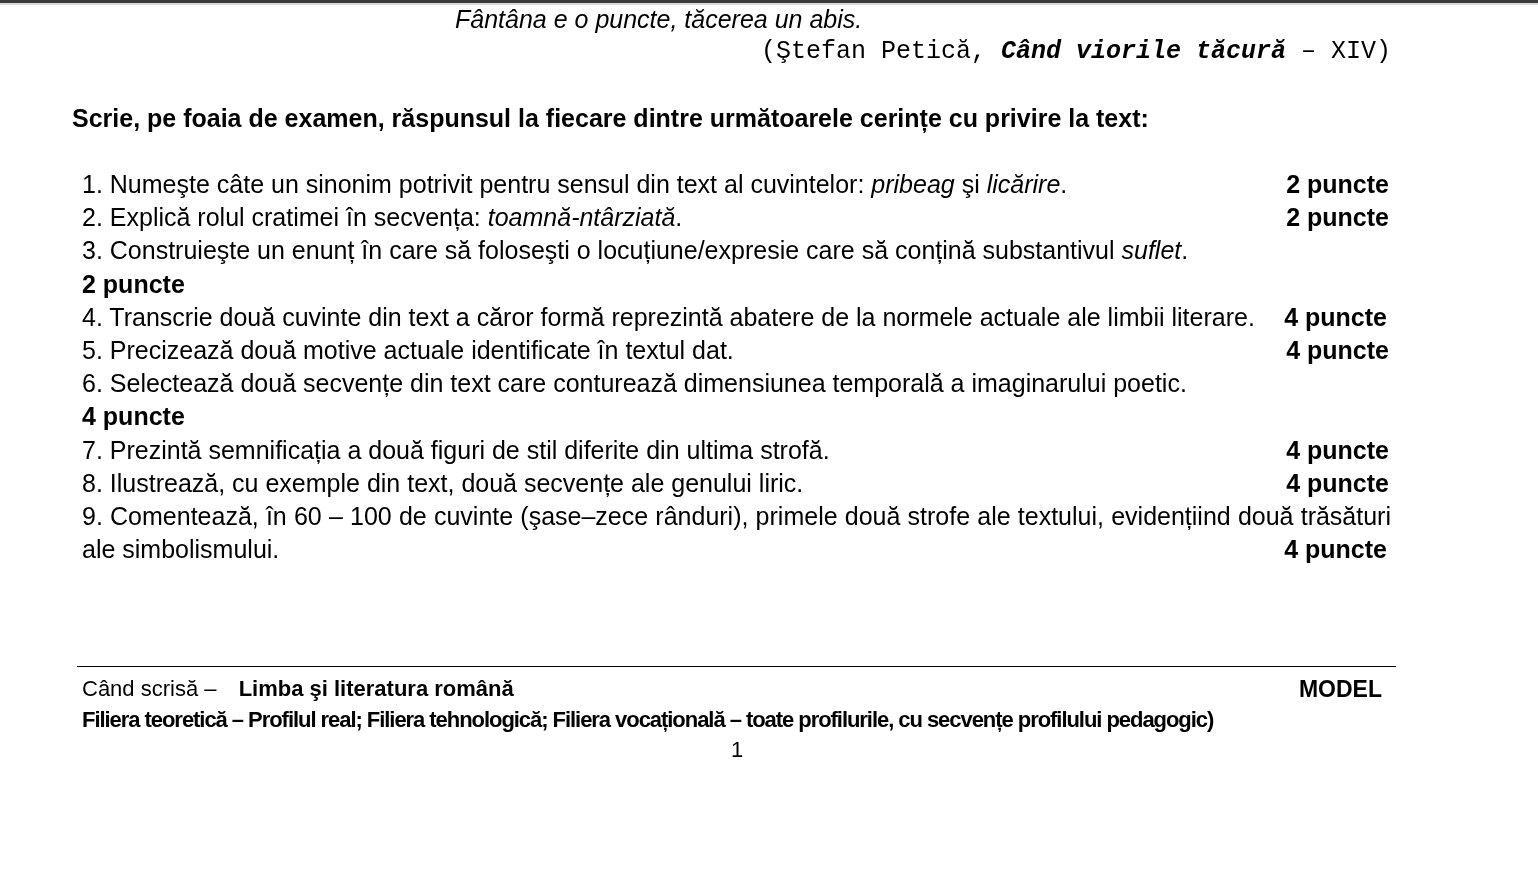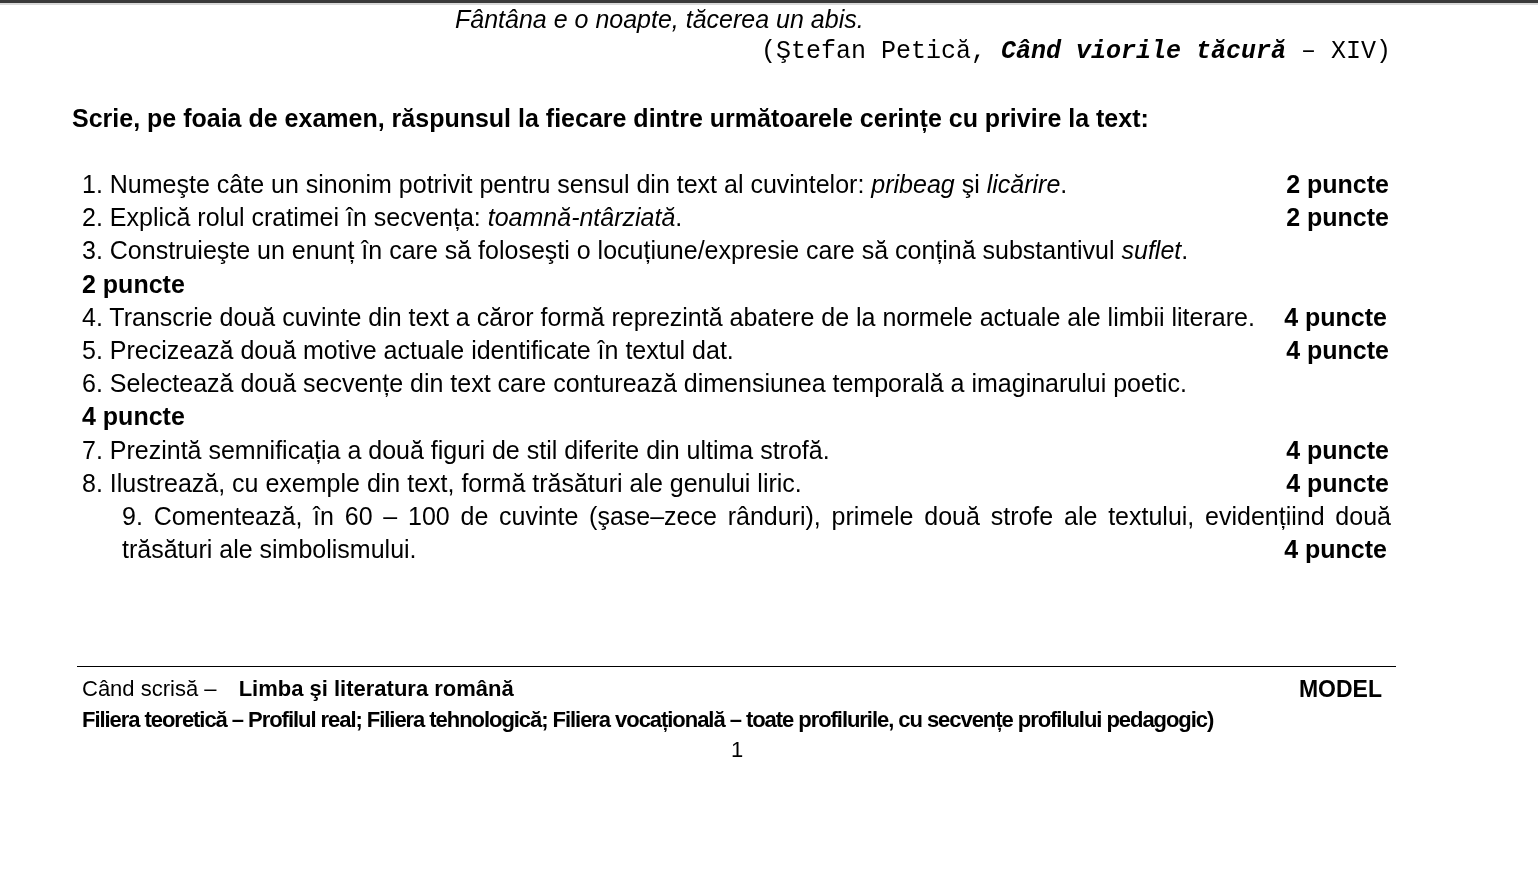--- a/index.html
+++ b/index.html
@@ -98,21 +98,21 @@
       left: 731px; top: 736px;
       font-size: 22px;
       line-height: 28px;
     }
   </style>
 </head>
 <body>
 
 <div class="top-edge"></div>
 
-<div class="abs poem-line">Fântâna e o noapte, tăcerea un abis.</div>
+<div class="abs poem-line">Fântâna e o puncte, tăcerea un abis.</div>
 
 <div class="abs citation"><span>(Ştefan Petică, </span><span class="title">Când viorile tăcură</span><span> –  XIV)</span></div>
 
 <div class="abs instruction">Scrie, pe foaia de examen, răspunsul la fiecare dintre următoarele cerințe cu privire la text:</div>
 
 <div class="questions">
 
   <p class="q"><span class="pts">2 puncte</span><span>1.</span> <span>Numeşte câte un sinonim potrivit pentru sensul din text al cuvintelor: </span><span class="it">pribeag</span><span> şi </span><span class="it">licărire</span><span>.</span></p>
 
   <p class="q"><span class="pts">2 puncte</span><span>2.</span> <span>Explică rolul cratimei în secvența: </span><span class="it">toamnă-ntârziată</span><span>.</span></p>
@@ -120,23 +120,23 @@
   <p class="q"><span>3.</span> <span>Construieşte un enunț în care să foloseşti o locuțiune/expresie care să conțină substantivul </span><span class="it">suflet</span><span>.</span><span class="pts block">2 puncte</span></p>
 
   <p class="q" style="text-align-last: auto;"><span>4.</span> <span>Transcrie două cuvinte din text a căror formă reprezintă abatere de la normele actuale ale limbii literare.</span><span class="pts" style="float:none; position:absolute; right:2px; bottom:0;">4 puncte</span></p>
 
   <p class="q"><span class="pts">4 puncte</span><span>5.</span> <span>Precizează două motive actuale identificate în textul dat.</span></p>
 
   <p class="q"><span>6.</span> <span>Selectează două secvențe din text care conturează dimensiunea temporală a imaginarului poetic.</span><span class="pts block">4 puncte</span></p>
 
   <p class="q"><span class="pts">4 puncte</span><span>7.</span> <span>Prezintă semnificația a două figuri de stil diferite din ultima strofă.</span></p>
 
-  <p class="q"><span class="pts">4 puncte</span><span>8.</span> <span>Ilustrează, cu exemple din text, formă trăsături ale genului liric.</span></p>
+  <p class="q"><span class="pts">4 puncte</span><span>8.</span> <span>Ilustrează, cu exemple din text, două secvențe ale genului liric.</span></p>
 
-  <p class="q" style="text-align-last: auto; margin-left: 40px;"><span>9.</span> <span>Comentează, în 60 – 100 de cuvinte (şase–zece rânduri), primele două strofe ale textului, evidențiind două trăsături ale simbolismului.</span><span class="pts" style="float:none; position:absolute; right:2px; bottom:0;">4 puncte</span></p>
+  <p class="q" style="text-align-last: auto;"><span>9.</span> <span>Comentează, în 60 – 100 de cuvinte (şase–zece rânduri), primele două strofe ale textului, evidențiind două trăsături ale simbolismului.</span><span class="pts" style="float:none; position:absolute; right:2px; bottom:0;">4 puncte</span></p>
 
 </div>
 
 <div class="footer-rule"></div>
 
 <div class="abs footer-left"><span>Când scrisă – </span><b>Limba şi literatura română</b></div>
 
 <div class="abs footer-model">MODEL</div>
 
 <div class="abs footer-filiera">Filiera teoretică – Profilul real; Filiera tehnologică; Filiera vocațională – toate profilurile, cu secvențe profilului pedagogic)</div>

